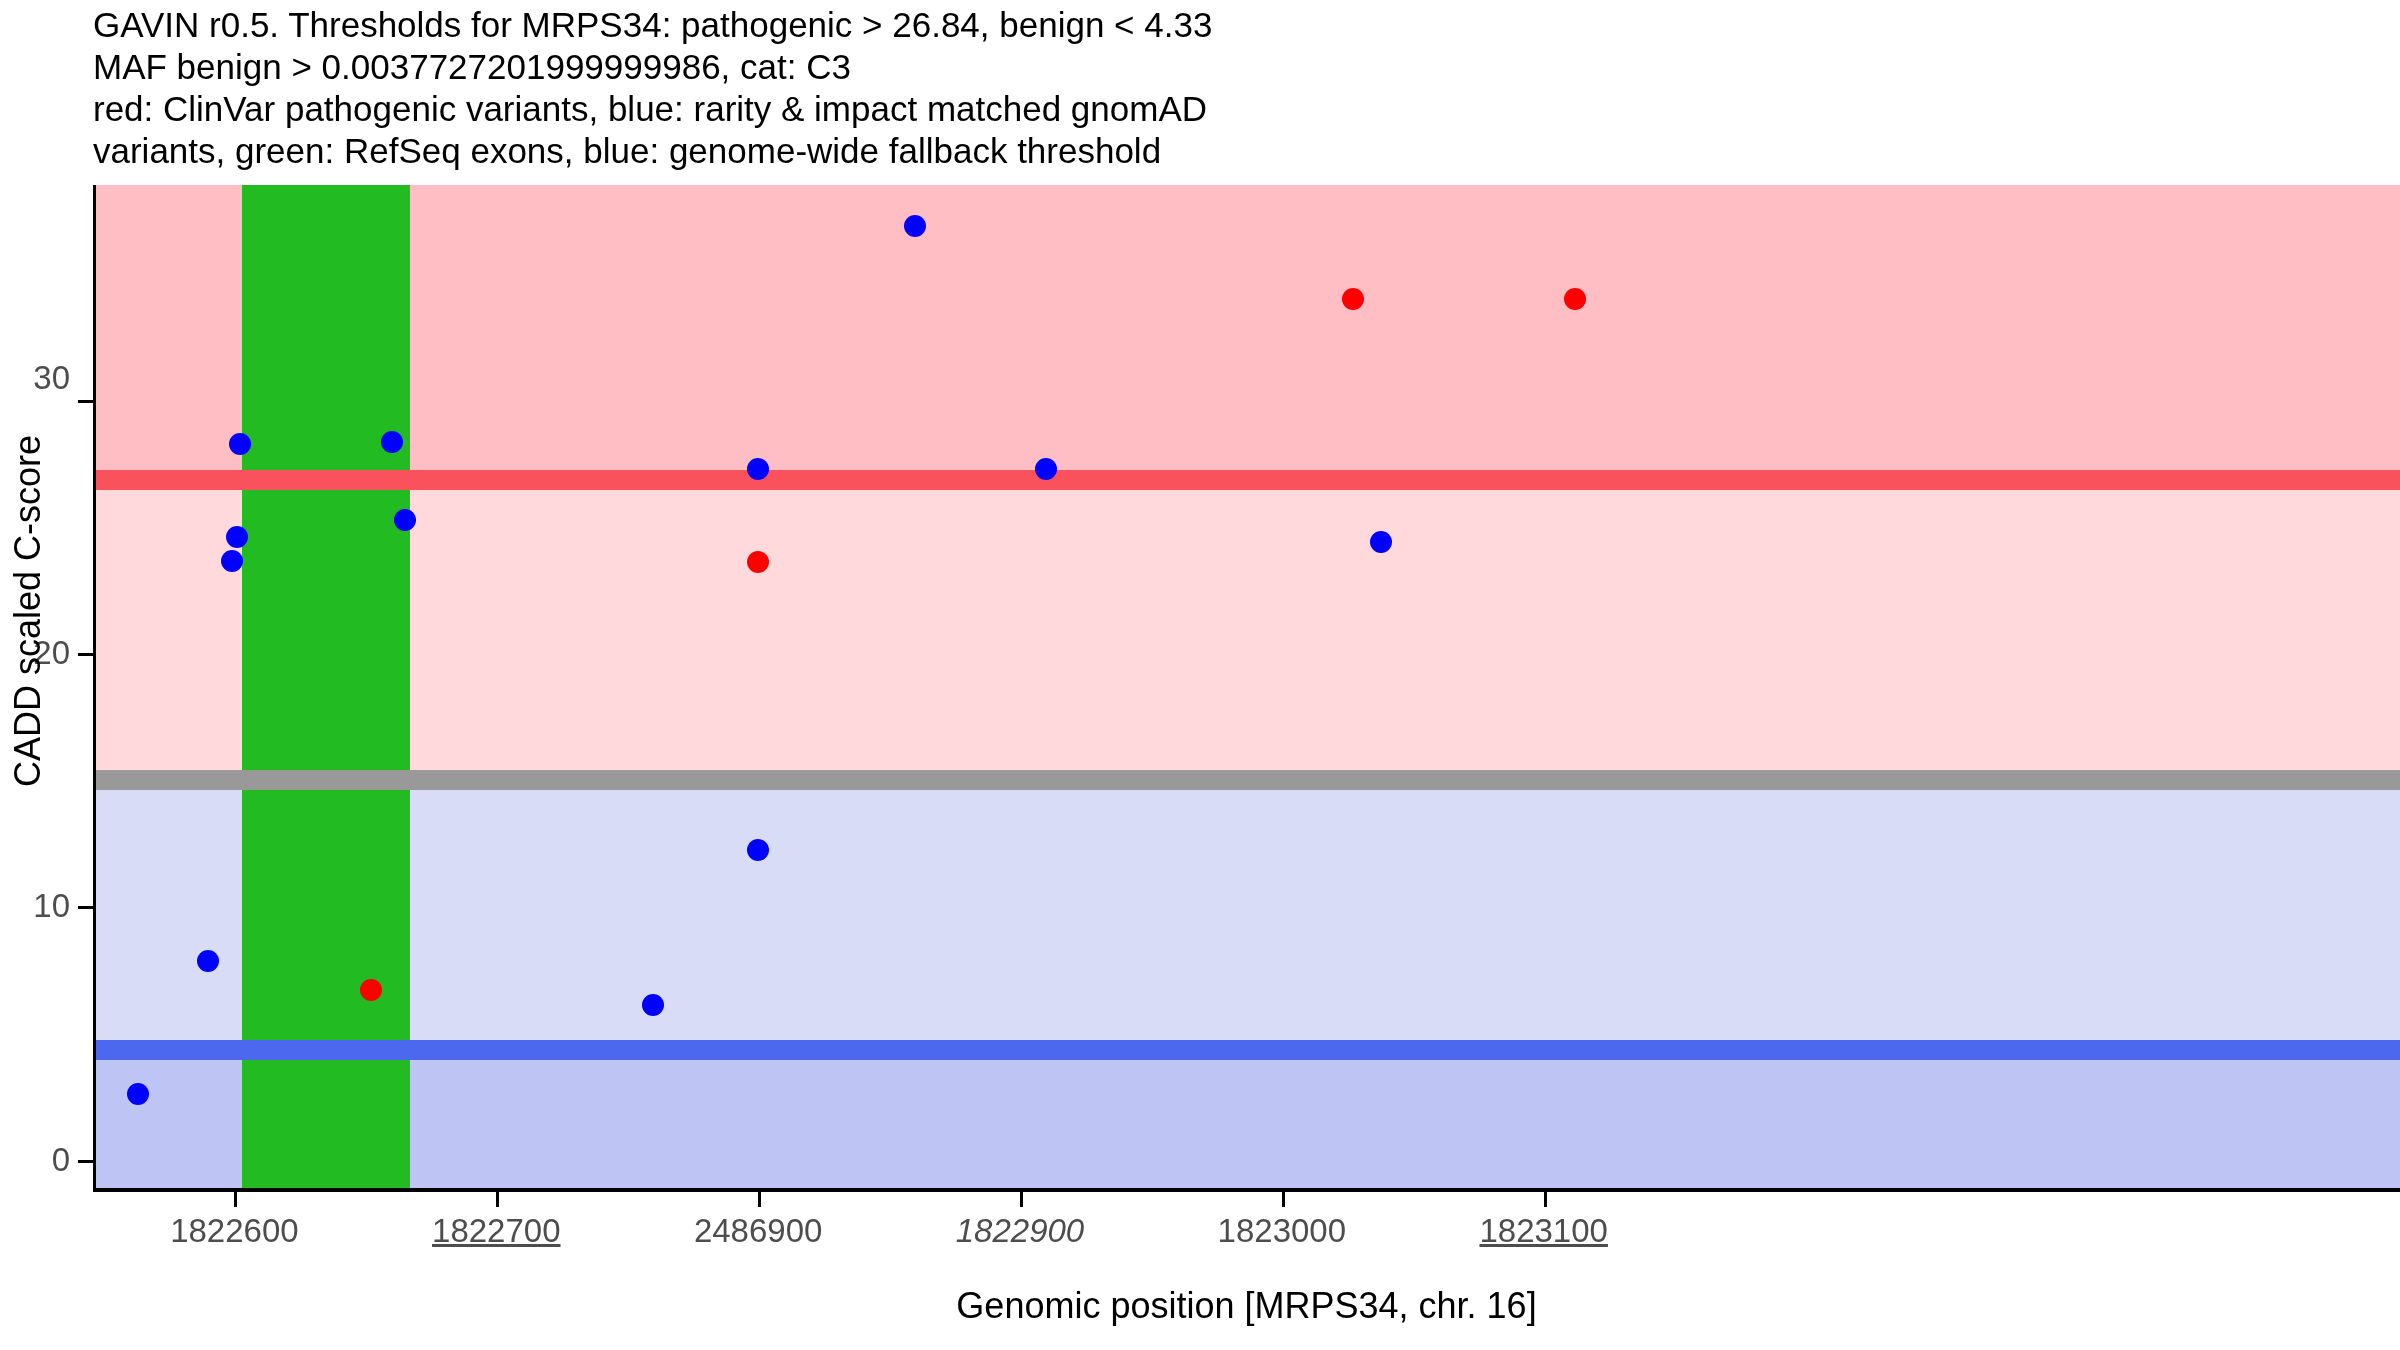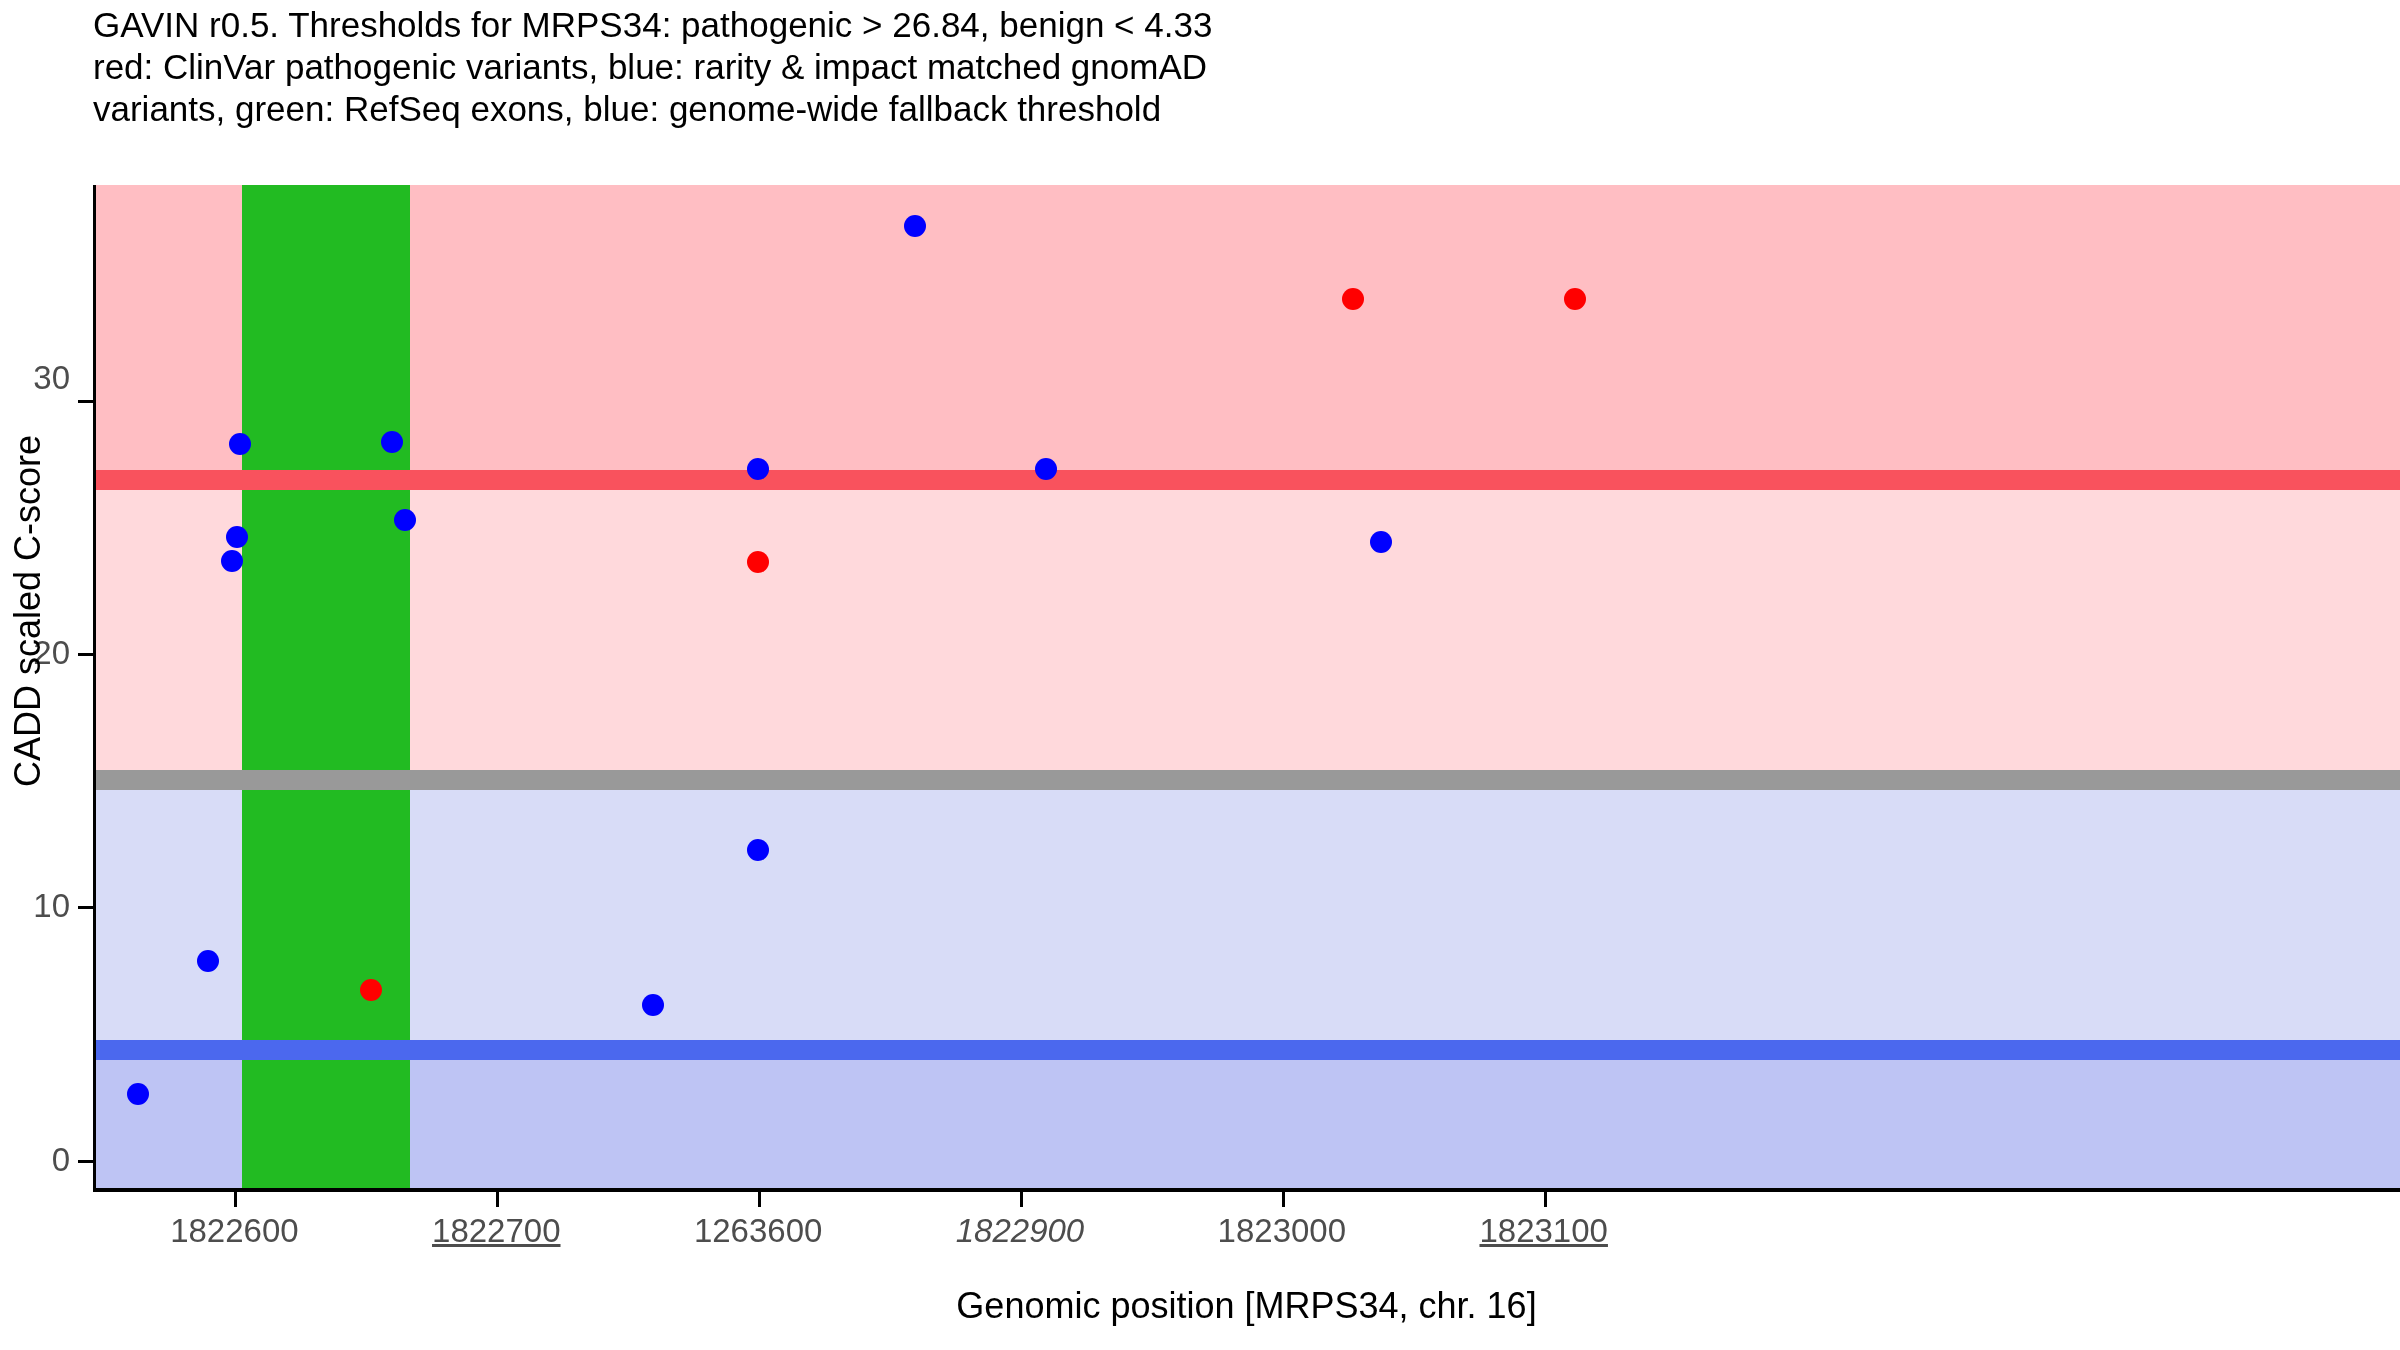--- a/index.html
+++ b/index.html
@@ -28,20 +28,21 @@
         transform:rotate(-90deg);}
   .xlab{position:absolute;left:93px;top:1285px;width:2307px;text-align:center;font-size:36px;color:#000;}
 </style>
 </head>
 <body>
 
 <div id="root">
 
   <div class="title-block">
     <div class="title-line">GAVIN r0.5. Thresholds for MRPS34: pathogenic &gt; 26.84, benign &lt; 4.33</div>
+    <div class="title-line">MAF benign &gt; 0.0037727201999999986, cat: C3</div>
     <div class="title-line">red: ClinVar pathogenic variants, blue: rarity &amp; impact matched gnomAD</div>
     <div class="title-line">variants, green: RefSeq exons, blue: genome-wide fallback threshold</div>
   </div>
 
   <div class="panel" id="panel">
       <div class="band" style="top: 0px; height: 295.171px; background: rgb(255, 190, 195);"></div>
       <div class="band" style="top: 295.171px; height: 299.728px; background: rgb(255, 217, 220);"></div>
       <div class="band" style="top: 594.899px; height: 270.11px; background: rgb(216, 220, 247);"></div>
       <div class="band" style="top: 865.009px; height: 139.991px; background: rgb(190, 196, 244);"></div>
       <div class="vband" style="left: 149.261px; width: 167.591px; top: 0px; height: 1005px; background: rgb(34, 187, 34);"></div>
@@ -79,21 +80,21 @@
       <div class="ytick-lab" style="top: 653.325px; left: 10px;">20</div>
       <div class="ytick" style="top: 400.176px;"></div>
       <div class="ytick-lab" style="top: 378px; left: 10px;">30</div>
     </div>
   <div id="xticks">
       <div class="xtick" style="left: 234.405px;"></div>
       <div class="xtick-lab" style="left: 234.405px;">1822600</div>
       <div class="xtick" style="left: 496.267px;"></div>
       <div class="xtick-lab" style="left: 496.267px; text-decoration: underline;">1822700</div>
       <div class="xtick" style="left: 758.128px;"></div>
-      <div class="xtick-lab" style="left: 758.128px;">1263600</div>
+      <div class="xtick-lab" style="left: 758.128px;">2486900</div>
       <div class="xtick" style="left: 1019.99px;"></div>
       <div class="xtick-lab" style="left: 1019.99px; font-style: italic;">1822900</div>
       <div class="xtick" style="left: 1281.85px;"></div>
       <div class="xtick-lab" style="left: 1281.85px;">1823000</div>
       <div class="xtick" style="left: 1543.71px;"></div>
       <div class="xtick-lab" style="left: 1543.71px; text-decoration: underline;">1823100</div>
     </div>
 
   <div class="ylab">CADD scaled C-score</div>
   <div class="xlab">Genomic position [MRPS34, chr. 16]</div>

